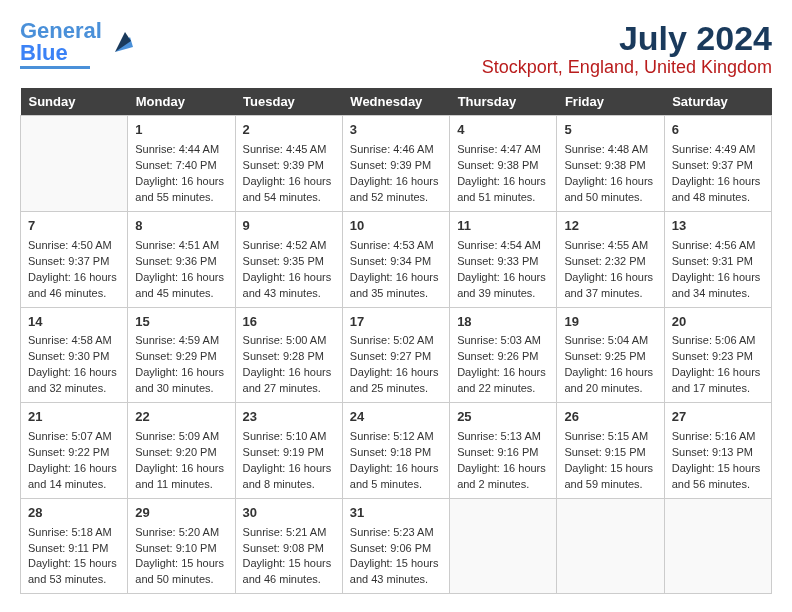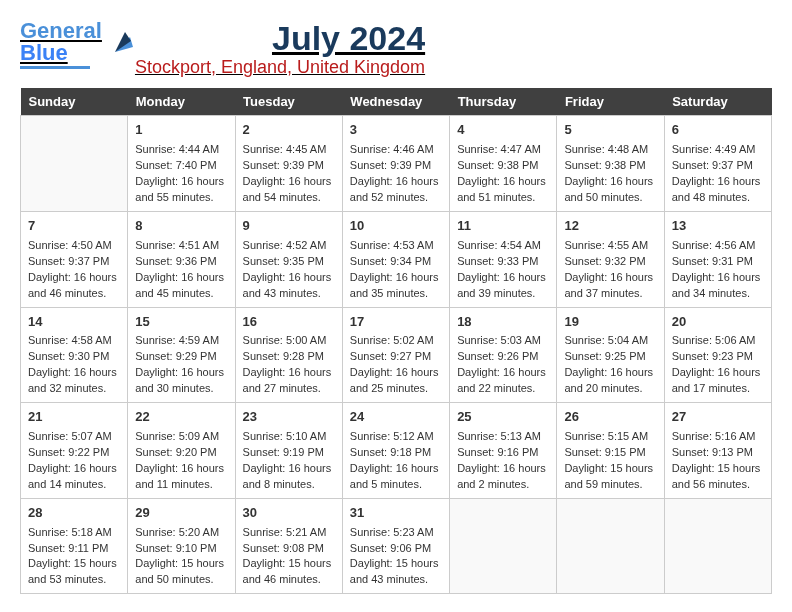--- a/index.html
+++ b/index.html
@@ -5,23 +5,23 @@
     * { box-sizing: border-box; margin: 0; padding: 0; }
     body {
       font-family: Arial, sans-serif;
       background: #fff;
       width: 792px;
       min-height: 612px;
       padding: 20px;
     }
     .header-area {
       display: flex;
+      justify-content: space-between;
       align-items: flex-start;
       margin-bottom: 10px;
-      text-decoration: underline;
     }
     .logo {
       display: flex;
       flex-direction: column;
       align-items: flex-start;
     }
     .logo-text {
       font-size: 22px;
       font-weight: bold;
       color: #1a3a5c;
@@ -128,21 +128,21 @@
         <td><span class="day-number">4</span><span>Sunrise: 4:47 AM</span><br><span>Sunset: 9:38 PM</span><br><span>Daylight: 16 hours and 51 minutes.</span></td>
         <td><span class="day-number">5</span><span>Sunrise: 4:48 AM</span><br><span>Sunset: 9:38 PM</span><br><span>Daylight: 16 hours and 50 minutes.</span></td>
         <td><span class="day-number">6</span><span>Sunrise: 4:49 AM</span><br><span>Sunset: 9:37 PM</span><br><span>Daylight: 16 hours and 48 minutes.</span></td>
       </tr>
       <tr>
         <td><span class="day-number">7</span><span>Sunrise: 4:50 AM</span><br><span>Sunset: 9:37 PM</span><br><span>Daylight: 16 hours and 46 minutes.</span></td>
         <td><span class="day-number">8</span><span>Sunrise: 4:51 AM</span><br><span>Sunset: 9:36 PM</span><br><span>Daylight: 16 hours and 45 minutes.</span></td>
         <td><span class="day-number">9</span><span>Sunrise: 4:52 AM</span><br><span>Sunset: 9:35 PM</span><br><span>Daylight: 16 hours and 43 minutes.</span></td>
         <td><span class="day-number">10</span><span>Sunrise: 4:53 AM</span><br><span>Sunset: 9:34 PM</span><br><span>Daylight: 16 hours and 35 minutes.</span></td>
         <td><span class="day-number">11</span><span>Sunrise: 4:54 AM</span><br><span>Sunset: 9:33 PM</span><br><span>Daylight: 16 hours and 39 minutes.</span></td>
-        <td><span class="day-number">12</span><span>Sunrise: 4:55 AM</span><br><span>Sunset: 9:32 PM</span><br><span>Daylight: 16 hours and 37 minutes.</span></td>
+        <td><span class="day-number">12</span><span>Sunrise: 4:55 AM</span><br><span>Sunset: 2:32 PM</span><br><span>Daylight: 16 hours and 37 minutes.</span></td>
         <td><span class="day-number">13</span><span>Sunrise: 4:56 AM</span><br><span>Sunset: 9:31 PM</span><br><span>Daylight: 16 hours and 34 minutes.</span></td>
       </tr>
       <tr>
         <td><span class="day-number">14</span><span>Sunrise: 4:58 AM</span><br><span>Sunset: 9:30 PM</span><br><span>Daylight: 16 hours and 32 minutes.</span></td>
         <td><span class="day-number">15</span><span>Sunrise: 4:59 AM</span><br><span>Sunset: 9:29 PM</span><br><span>Daylight: 16 hours and 30 minutes.</span></td>
         <td><span class="day-number">16</span><span>Sunrise: 5:00 AM</span><br><span>Sunset: 9:28 PM</span><br><span>Daylight: 16 hours and 27 minutes.</span></td>
         <td><span class="day-number">17</span><span>Sunrise: 5:02 AM</span><br><span>Sunset: 9:27 PM</span><br><span>Daylight: 16 hours and 25 minutes.</span></td>
         <td><span class="day-number">18</span><span>Sunrise: 5:03 AM</span><br><span>Sunset: 9:26 PM</span><br><span>Daylight: 16 hours and 22 minutes.</span></td>
         <td><span class="day-number">19</span><span>Sunrise: 5:04 AM</span><br><span>Sunset: 9:25 PM</span><br><span>Daylight: 16 hours and 20 minutes.</span></td>
         <td><span class="day-number">20</span><span>Sunrise: 5:06 AM</span><br><span>Sunset: 9:23 PM</span><br><span>Daylight: 16 hours and 17 minutes.</span></td>

